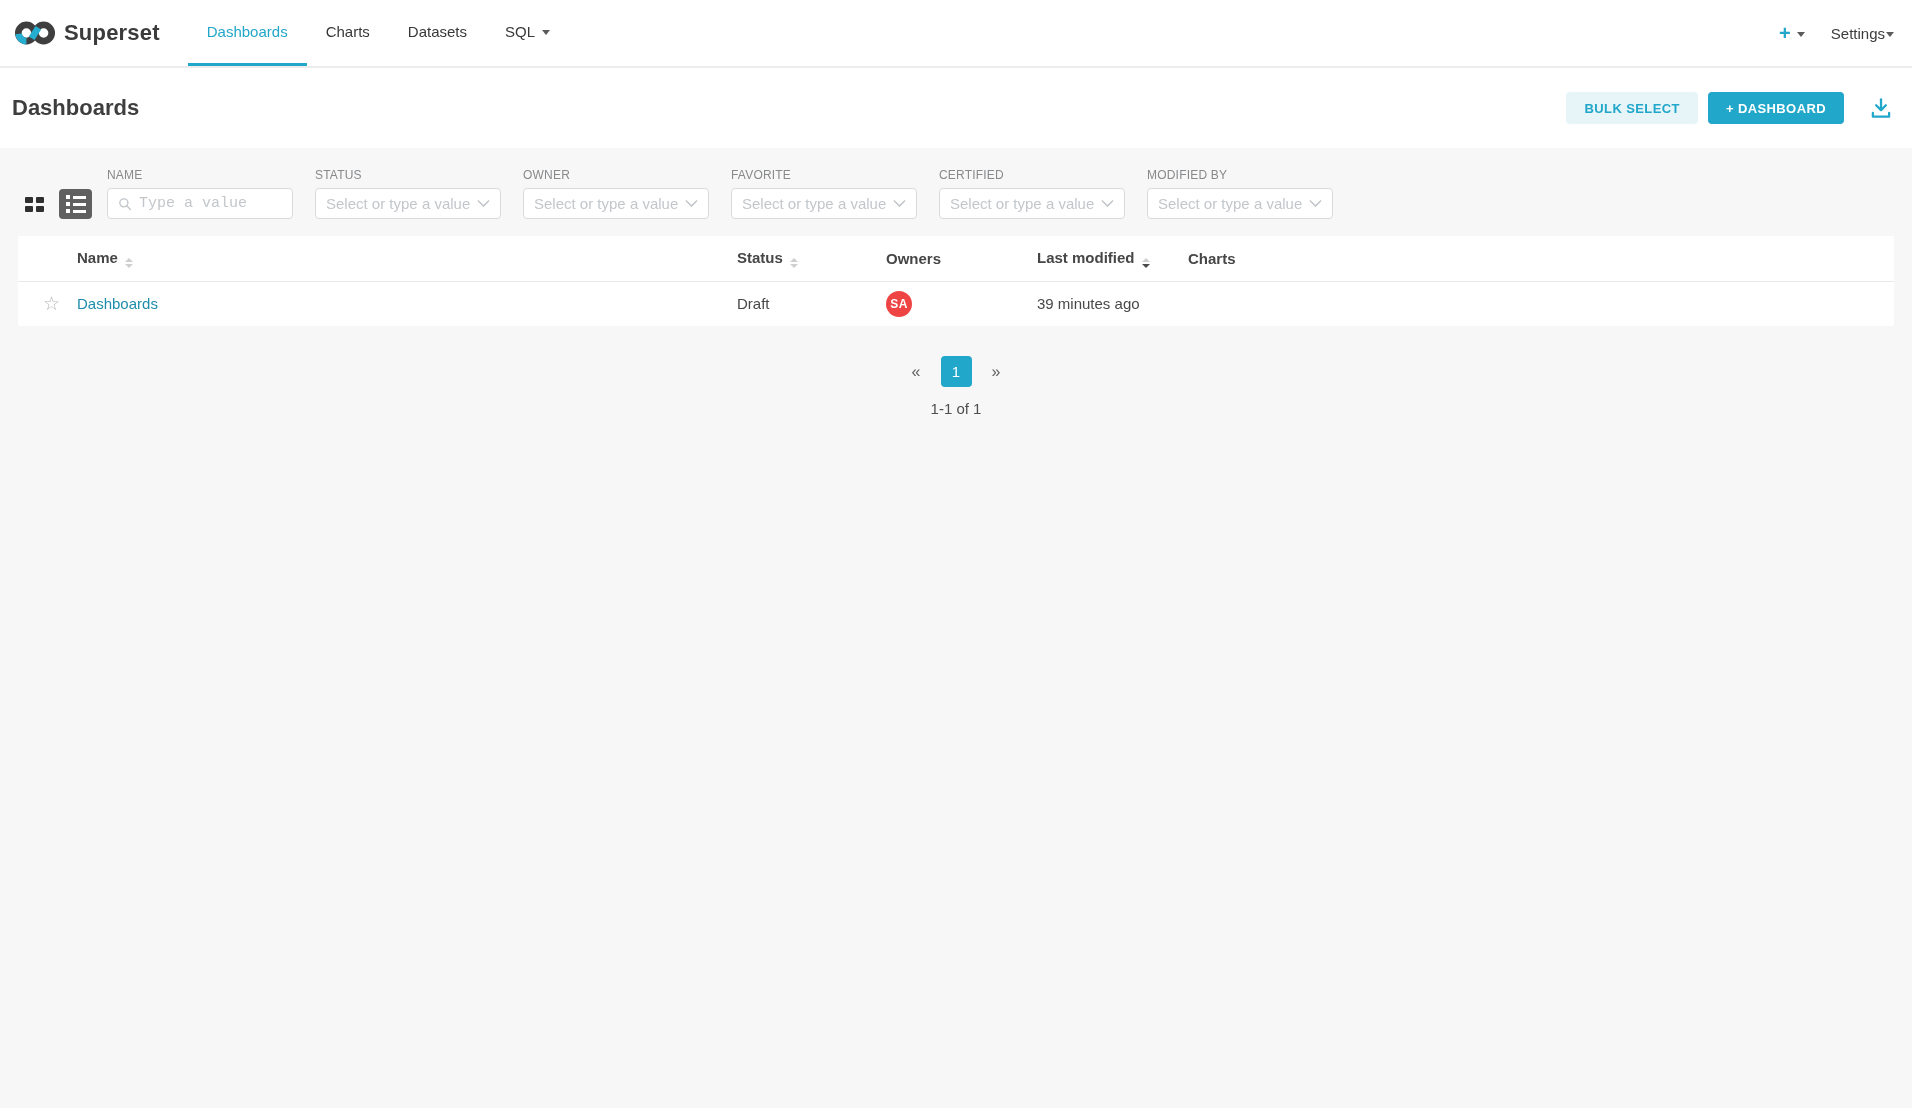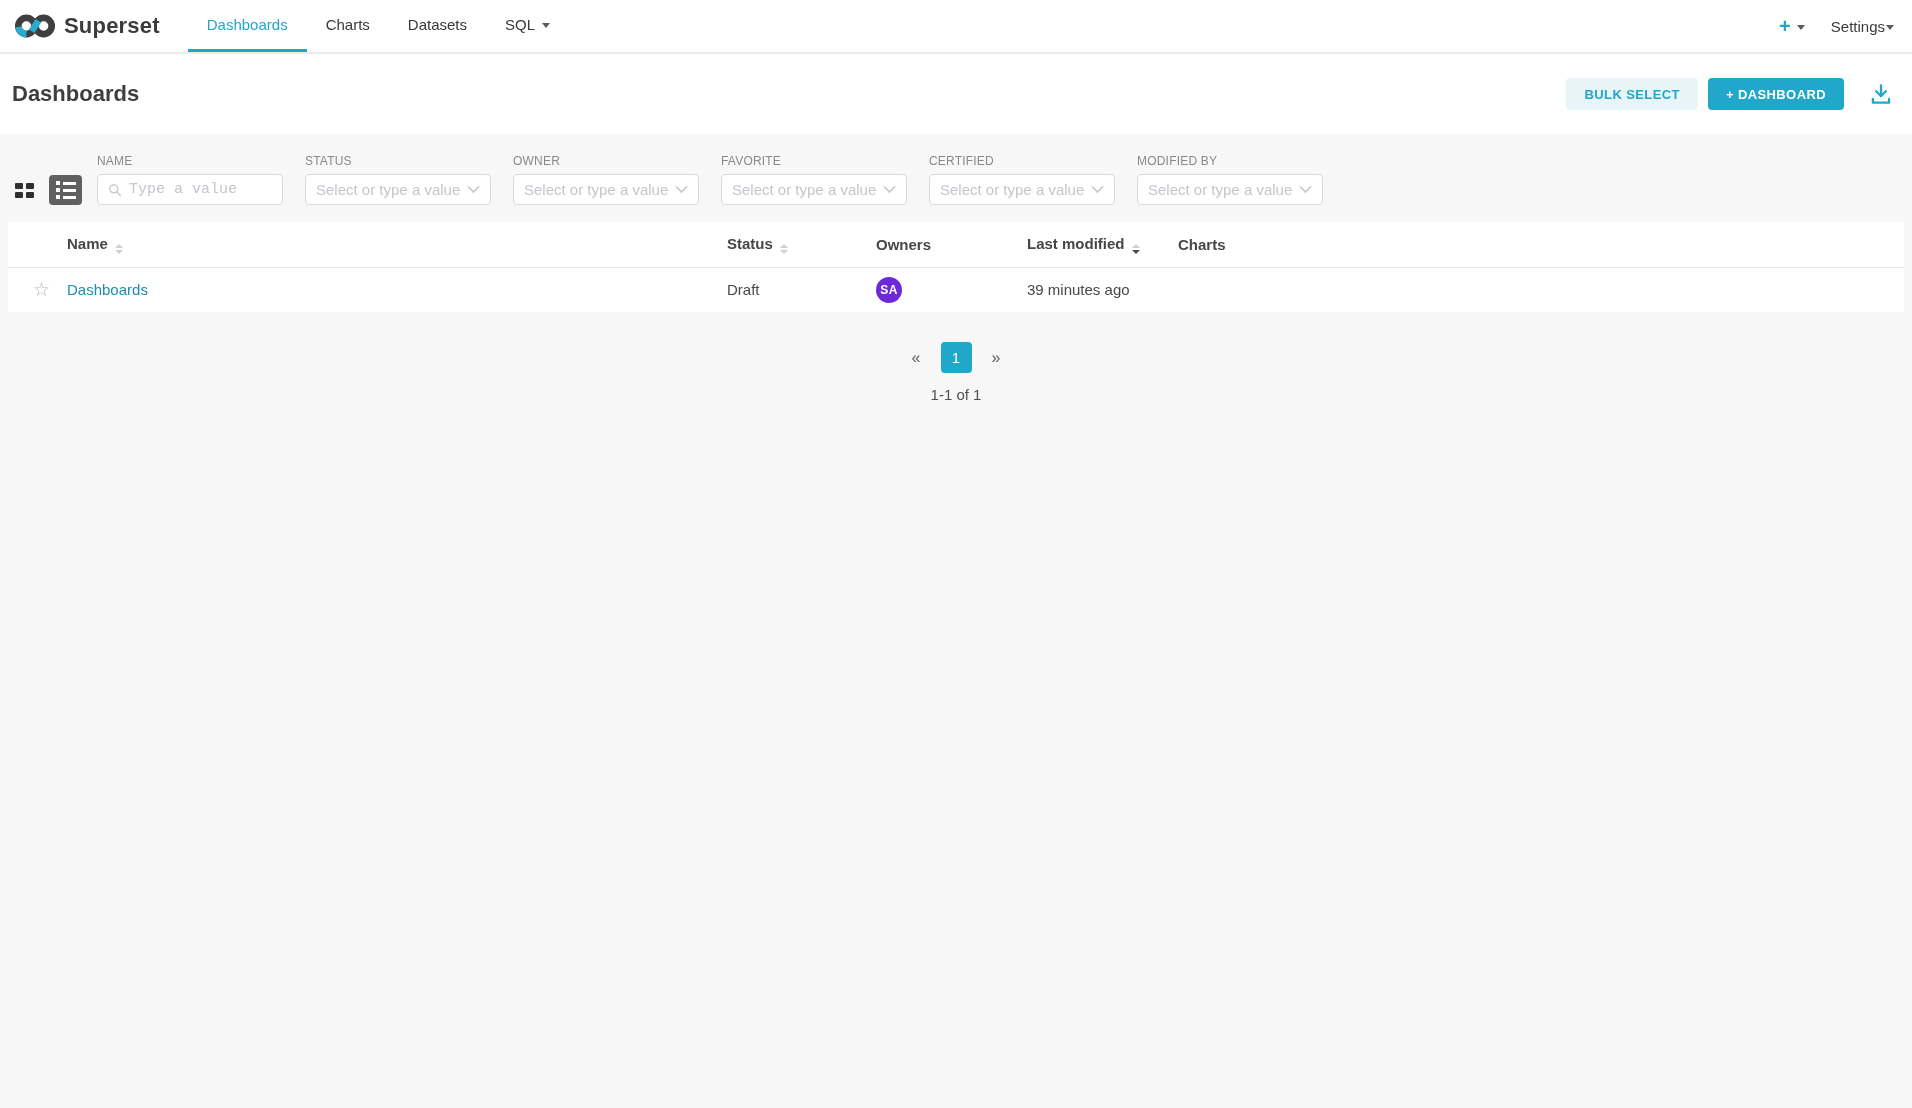--- a/index.html
+++ b/index.html
@@ -6,21 +6,21 @@
   html,body { width:1912px; height:1108px; }
   body {
     font-family: "Liberation Sans", sans-serif;
     background:#ffffff; color:#484848;
     display:flex; flex-direction:column;
     overflow:hidden;
   }
 
   
   .topnav {
-    height:54px; background:#fff; border-bottom:2px solid #ececec;
+    height:68px; background:#fff; border-bottom:2px solid #ececec;
     display:flex; align-items:stretch; padding:0 18px 0 14px; flex-shrink:0;
   }
   .brand { display:flex; align-items:center; gap:8px; margin-right:28px; cursor:pointer; }
   .brand-text { font-size:22px; font-weight:bold; color:#3b3b3b; letter-spacing:0.2px; }
   .nav-items { display:flex; align-items:stretch; }
   .nav-item {
     display:flex; align-items:center; padding:0 19px; font-size:15px; color:#383838;
     border-bottom:3px solid transparent; cursor:pointer; gap:7px;
   }
   .nav-item.active { color:#20a7c9; border-bottom-color:#20a7c9; }
@@ -39,21 +39,21 @@
   .header-actions { display:flex; align-items:center; gap:10px; }
   .btn {
     height:32px; border:none; border-radius:4px; font-family:inherit;
     font-size:13px; font-weight:bold; letter-spacing:0.4px; padding:0 18px; cursor:pointer;
   }
   .btn-secondary { background:#e7f5f9; color:#20a7c9; }
   .btn-primary { background:#20a7c9; color:#fff; display:flex; align-items:center; gap:8px; }
   .export-btn { background:none; border:none; cursor:pointer; margin-left:14px; display:flex; align-items:center; }
 
   
-  .content { flex:1; background:#f7f7f7; padding:0 8px; }
+  .content { flex:1; background:#f7f7f7; padding:0 18px; }
 
   .filter-bar { display:flex; align-items:flex-end; padding-top:20px; gap:22px; }
   .view-toggles { display:flex; align-items:center; gap:8px; margin-right:-7px; }
   .toggle-btn { width:33px; height:30px; border:none; background:transparent; border-radius:4px; display:flex; align-items:center; justify-content:center; cursor:pointer; }
   .toggle-btn.selected { background:#606060; }
   .grid-glyph { display:grid; grid-template-columns:8px 8px; grid-template-rows:6px 6px; gap:3px; }
   .grid-glyph i { background:#2f2f2f; border-radius:1px; }
   .list-glyph { display:flex; flex-direction:column; gap:3px; }
   .list-glyph .row { display:flex; align-items:center; gap:3px; }
   .list-glyph .dot { width:4px; height:4px; background:#fff; }
@@ -303,21 +303,21 @@
       <tbody>
         <tr>
           <td class="cell-star">
             <span class="star">☆</span>
           </td>
           <td>
             <a class="link">Dashboards</a>
           </td>
           <td>Draft</td>
           <td>
-            <span class="avatar" style="background:#6d28d9;">SA</span>
+            <span class="avatar" style="background:#ef4444;">SA</span>
           </td>
           <td>39 minutes ago</td>
           <td></td>
         </tr>
       </tbody>
     </table>
   </div>
 
   <div class="pagination-wrap">
     <ul class="pagination">

